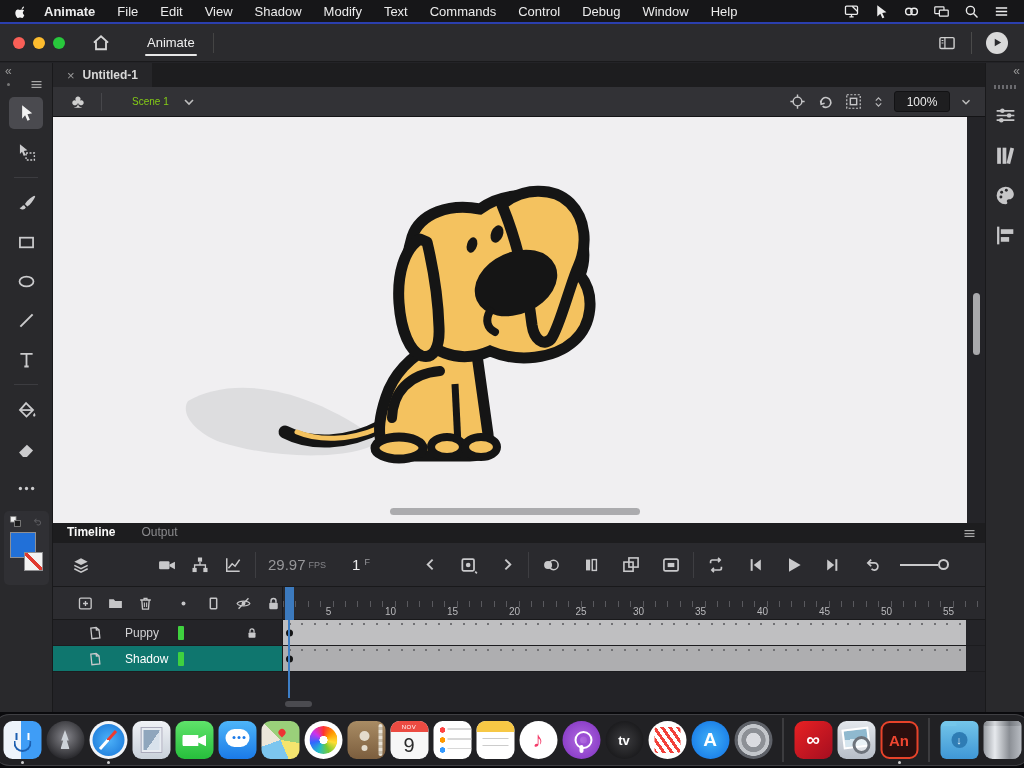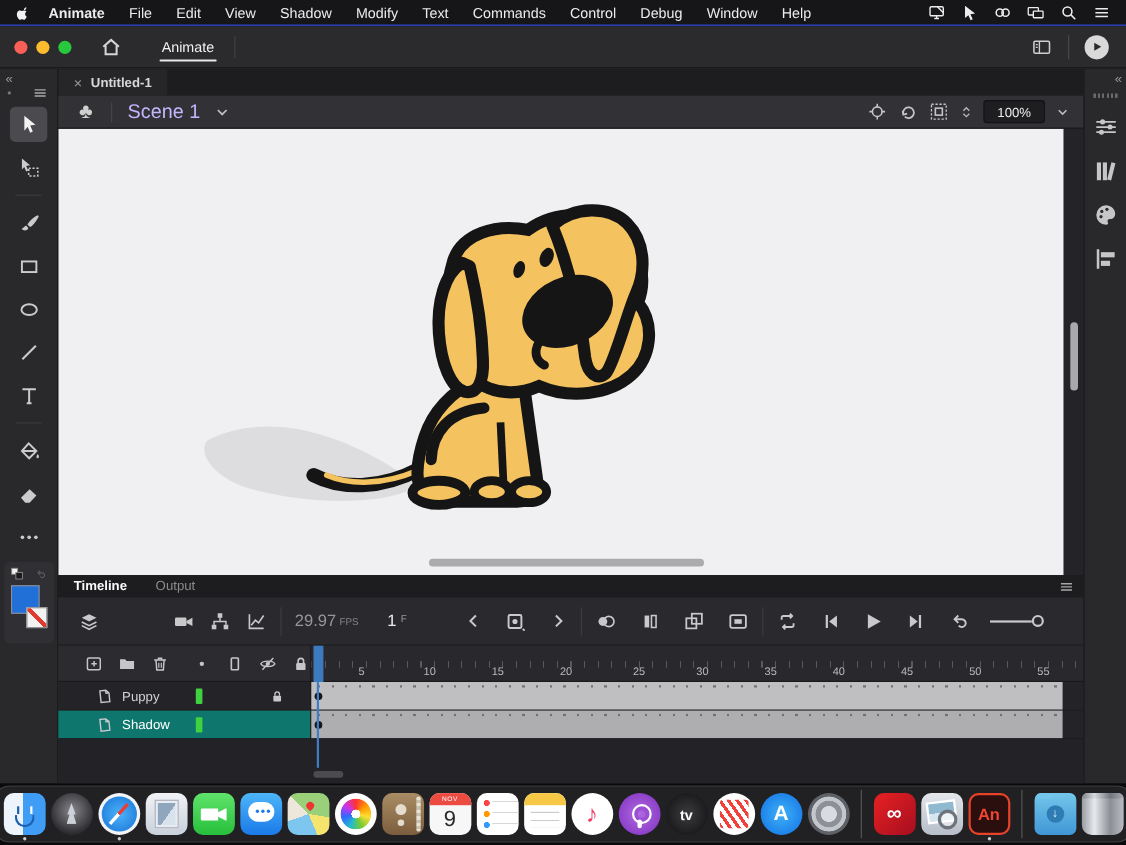--- a/index.html
+++ b/index.html
@@ -55,21 +55,21 @@
   .rp-icons{display:flex;flex-direction:column;gap:15px;margin-top:14px}
   .rp-ic{width:25px;height:25px;color:#c6c6c8}
   
   .center{display:grid;grid-template-rows:24px 30px 406px 189px;min-width:0}
   .doctabs{background:#1d1d1f;display:flex;align-items:stretch}
   .doctab{background:#262629;display:flex;align-items:center;gap:8px;padding:0 14px;font-size:12px;color:#d8d8d8;font-weight:bold}
   .doctab .x{color:#9a9a9a;font-weight:normal;font-size:13px}
   .scenebar{background:#323236;border-bottom:1px solid #141416;display:flex;align-items:center;position:relative}
   .sb-club{margin-left:14px;width:22px;height:22px;color:#cfcfcf;font-size:19px;line-height:22px;text-align:center}
   .sb-sep{width:1px;height:18px;background:#47474b;margin-left:12px}
-  .sb-scene{margin-left:14px;font-size:18px;color:#c4b5fd}
+  .sb-scene{margin-left:30px;font-size:10px;color:#84cc16}
   .sb-chev{width:16px;height:16px;color:#bfbfbf;margin-left:12px}
   .sb-right{margin-left:auto;display:flex;align-items:center;gap:9px;margin-right:12px}
   .sb-ic{width:19px;height:19px;color:#c6c6c8}
   .sb-step{width:13px;height:20px;color:#b9b9bb}
   .sb-zoom{background:#1e1e20;border:1px solid #121214;border-radius:3px;width:56px;height:21px;display:flex;align-items:center;justify-content:center;font-size:12px;color:#ececec}
   .sb-zchev{width:14px;height:14px;color:#bfbfbf}
   
   .stage{position:relative;background:#232327;overflow:hidden}
   .stage-light{position:absolute;left:0;top:0;right:18px;bottom:0;background:#f0eff1}
   .vscroll-gutter{position:absolute;right:0;top:0;width:18px;bottom:0;background:#242428}
@@ -101,21 +101,21 @@
   .ruler{grid-column:2;grid-row:1;position:relative;background:#29292d;border-bottom:1px solid #19191b;overflow:hidden}
   .sec-row{position:absolute;left:0;top:0;right:0;height:14px;border-bottom:1px solid #353539;background:repeating-linear-gradient(90deg,#45454a 0 1px,transparent 1px 62px)}
   .sec-lbl{position:absolute;top:1px;transform:translateX(-50%);font-size:10px;color:#bdbdc0}
   .tick-strip{position:absolute;left:0;top:14px;right:0;height:6px;background:repeating-linear-gradient(90deg,#59595e 0 1px,transparent 1px 12.4px)}
   .num-row{position:absolute;left:0;top:19px;right:0;height:14px}
   .rn{position:absolute;transform:translateX(-50%);font-size:10px;color:#b9b9bc}
   .names{grid-column:1;display:flex;flex-direction:column}
   .name-row{height:26px;display:flex;align-items:center;border-bottom:1px solid #1c1c1f;border-right:1px solid #19191b;background:#242428;color:#d2d2d4;font-size:12px;position:relative}
   .name-row.sel{background:#0f766e;color:#fff}
   .name-row .pg{width:16px;height:16px;margin-left:34px;transform:rotate(-6deg);color:#c9c9cb}
-  .name-row .nm{margin-left:8px}
+  .name-row .nm{margin-left:22px}
   .name-row .gsw{position:absolute;left:125px;width:6px;height:14px;border-radius:1px}
   .name-row .lk{position:absolute;left:192px;width:14px;height:14px;color:#c9c9cb}
   .tracks{grid-column:2;display:flex;flex-direction:column}
   .track-row{height:26px;position:relative;border-bottom:1px solid #1c1c1f;background:#242428}
   .track-bar{position:absolute;left:0;top:0;height:25px;width:683px}
   .track-bar .dots{position:absolute;left:6px;right:0;top:3px;height:2px;background:repeating-linear-gradient(90deg,#717174 0 2px,transparent 2px 12.4px)}
   .kf{position:absolute;left:3px;top:50%;transform:translateY(-50%);width:7px;height:7px;border-radius:50%;background:#151515}
   .tl-rest{grid-column:1 / 3;position:relative;background:#232327}
   .tl-hscroll{position:absolute;left:232px;bottom:5px;width:27px;height:6px;border-radius:3px;background:#4b4b50}
   .playhead{position:absolute;left:232px;top:0;width:9px;height:33px;background:#3d7ec6;opacity:.95;z-index:4}

